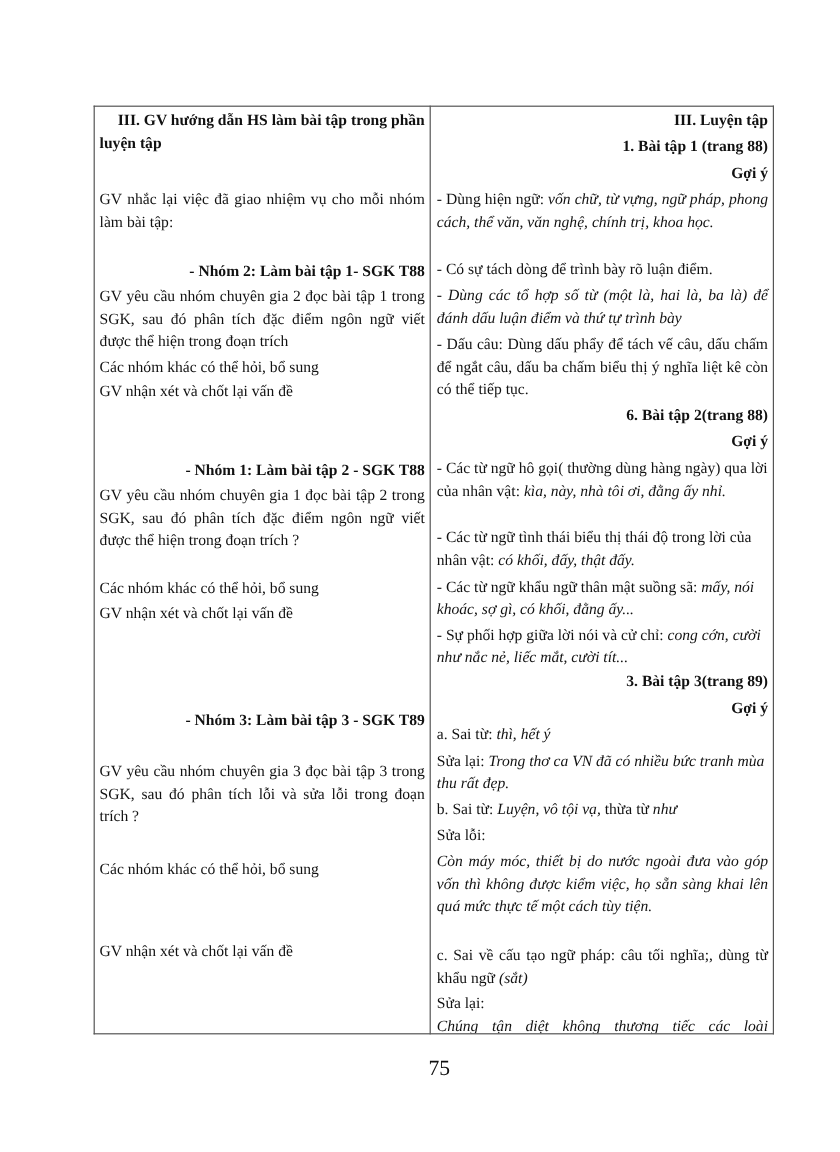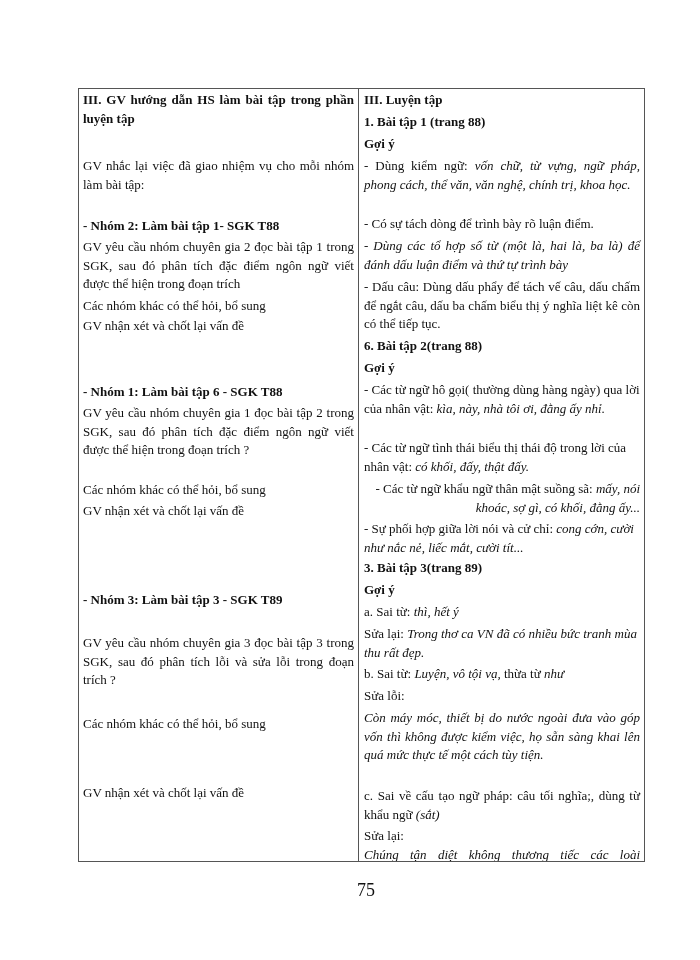--- a/index.html
+++ b/index.html
@@ -38,21 +38,21 @@
     }
     .blk {
       position: absolute;
       left: 4px;
       right: 4px;
       font-size: 13px;
       line-height: 18.5px;
     }
     .right .blk { left: 5px; right: 4px; }
     .just { text-align: justify; text-align-last: left; }
-    .b { font-weight: bold; }
+    .b { font-weight: bold; text-align: right; }
     .i { font-style: italic; }
     .page-number {
       position: absolute;
       left: 357px;
       top: 880px;
       font-size: 18px;
     }
   </style>
 </head>
 <body>
@@ -63,47 +63,47 @@
     <td class="col-left">
       <div class="cell-inner left">
         <div class="blk b just" style="top:2px;">III. GV hướng dẫn HS làm bài tập trong phần luyện tập</div>
         <div class="blk just" style="top:68px;">GV nhắc lại việc đã giao nhiệm vụ cho mỗi nhóm làm bài tập:</div>
 
         <div class="blk b" style="top:128px;">- Nhóm 2: Làm bài tập 1- SGK T88</div>
         <div class="blk just" style="top:149px;"> GV yêu cầu  nhóm chuyên gia 2 đọc bài tập 1 trong  SGK, sau đó phân tích đặc điểm ngôn ngữ viết được thể hiện trong đoạn trích</div>
         <div class="blk" style="top:208px;">Các nhóm khác có thể hỏi, bổ sung</div>
         <div class="blk" style="top:228px;">GV nhận xét và chốt lại vấn đề</div>
 
-        <div class="blk b" style="top:294px;">- Nhóm 1: Làm bài tập 6 - SGK T88</div>
+        <div class="blk b" style="top:294px;">- Nhóm 1: Làm bài tập 2 - SGK T88</div>
         <div class="blk just" style="top:315px;">GV yêu cầu  nhóm chuyên gia 1 đọc bài tập 2 trong  SGK, sau đó phân tích đặc điểm ngôn ngữ viết được thể hiện trong đoạn trích ?</div>
         <div class="blk" style="top:392px;">Các nhóm khác có thể hỏi, bổ sung</div>
         <div class="blk" style="top:413px;">GV nhận xét và chốt lại vấn đề</div>
 
         <div class="blk b" style="top:502px;">- Nhóm 3: Làm bài tập 3 - SGK  T89</div>
         <div class="blk just" style="top:545px;">GV yêu cầu  nhóm chuyên gia 3 đọc bài tập 3 trong  SGK, sau đó phân tích lỗi và sửa lỗi trong đoạn trích ?</div>
         <div class="blk" style="top:626px;">Các nhóm khác có thể hỏi, bổ sung</div>
         <div class="blk" style="top:695px;">GV nhận xét và chốt lại vấn đề</div>
       </div>
     </td>
     <td class="col-right">
       <div class="cell-inner right">
         <div class="blk b" style="top:2px;">III. Luyện tập</div>
 
         <div class="blk b" style="top:24px;">1. Bài tập 1 (trang 88)</div>
         <div class="blk b" style="top:46px;">Gợi ý</div>
-        <div class="blk just" style="top:68px;"><span>- Dùng kiểm ngữ: </span><span class="i">vốn chữ, từ vựng, ngữ pháp, phong cách, thể văn, văn nghệ, chính trị, khoa học.</span></div>
+        <div class="blk just" style="top:68px;"><span>- Dùng hiện ngữ: </span><span class="i">vốn chữ, từ vựng, ngữ pháp, phong cách, thể văn, văn nghệ, chính trị, khoa học.</span></div>
         <div class="blk" style="top:126px;">- Có sự tách dòng để trình bày rõ luận điểm.</div>
         <div class="blk just" style="top:148px;font-style:italic;">- Dùng các tổ hợp số từ (một là, hai là, ba là) để đánh dấu luận điểm và thứ tự trình bày</div>
         <div class="blk just" style="top:189px;">- Dấu câu: Dùng dấu phẩy để tách vế câu, dấu chấm để ngắt câu, dấu ba chấm biểu thị ý nghĩa liệt kê còn có thể tiếp tục.</div>
 
         <div class="blk b" style="top:248px;">6. Bài tập 2(trang 88)</div>
         <div class="blk b" style="top:270px;">Gợi ý</div>
         <div class="blk" style="top:292px;"><span>- Các từ ngữ hô gọi( thường dùng hàng ngày) qua lời của nhân vật: </span><span class="i">kìa, này, nhà tôi ơi, đằng ấy nhỉ.</span></div>
         <div class="blk" style="top:350px;"><span>- Các từ ngữ tình thái biểu thị thái độ trong lời của nhân vật: </span><span class="i">có khối, đấy, thật đấy.</span></div>
-        <div class="blk" style="top:391px;text-align:right;"><span>- Các từ ngữ khẩu ngữ thân mật suồng sã: </span><span class="i">mấy, nói khoác, sợ gì, có khối, đằng ấy...</span></div>
+        <div class="blk" style="top:391px;"><span>- Các từ ngữ khẩu ngữ thân mật suồng sã: </span><span class="i">mấy, nói khoác, sợ gì, có khối, đằng ấy...</span></div>
         <div class="blk" style="top:431px;"><span>- Sự phối hợp giữa lời nói và cử chỉ: </span><span class="i">cong cớn, cười như nắc nẻ, liếc mắt, cười tít...</span></div>
 
         <div class="blk b" style="top:470px;">3. Bài tập 3(trang 89)</div>
         <div class="blk b" style="top:492px;">Gợi ý</div>
         <div class="blk" style="top:514px;"><span>a. Sai từ: </span><span class="i">thì, hết ý</span></div>
         <div class="blk" style="top:536px;"><span>Sửa lại: </span><span class="i">Trong thơ ca VN đã có nhiều bức tranh mùa thu rất đẹp.</span></div>
         <div class="blk" style="top:576px;"><span>b. Sai từ: </span><span class="i">Luyện, vô tội vạ,</span><span> thừa từ </span><span class="i">như</span></div>
         <div class="blk" style="top:598px;">Sửa lỗi:</div>
         <div class="blk i just" style="top:620px;">Còn máy móc, thiết bị do nước ngoài đưa vào góp vốn thì không được kiểm việc, họ sẵn sàng khai lên quá mức thực tế một cách tùy tiện.</div>
         <div class="blk just" style="top:698px;"><span>c. Sai về cấu tạo ngữ pháp: câu tối nghĩa;, dùng từ khẩu ngữ </span><span class="i">(sắt)</span></div>

